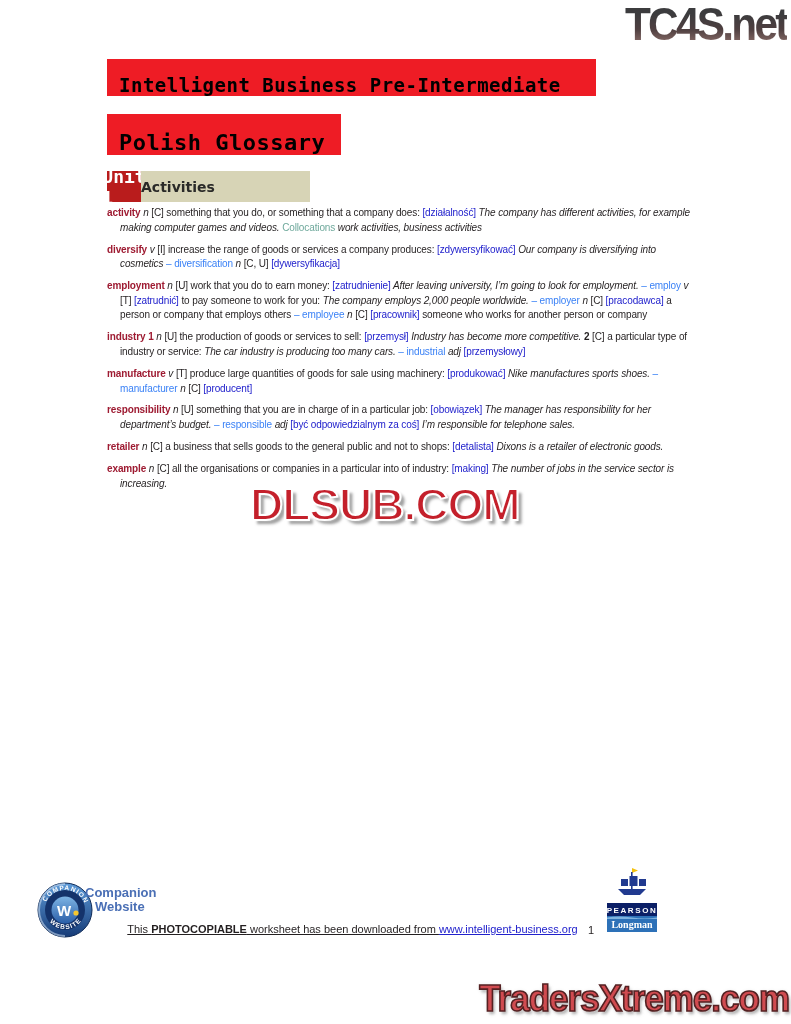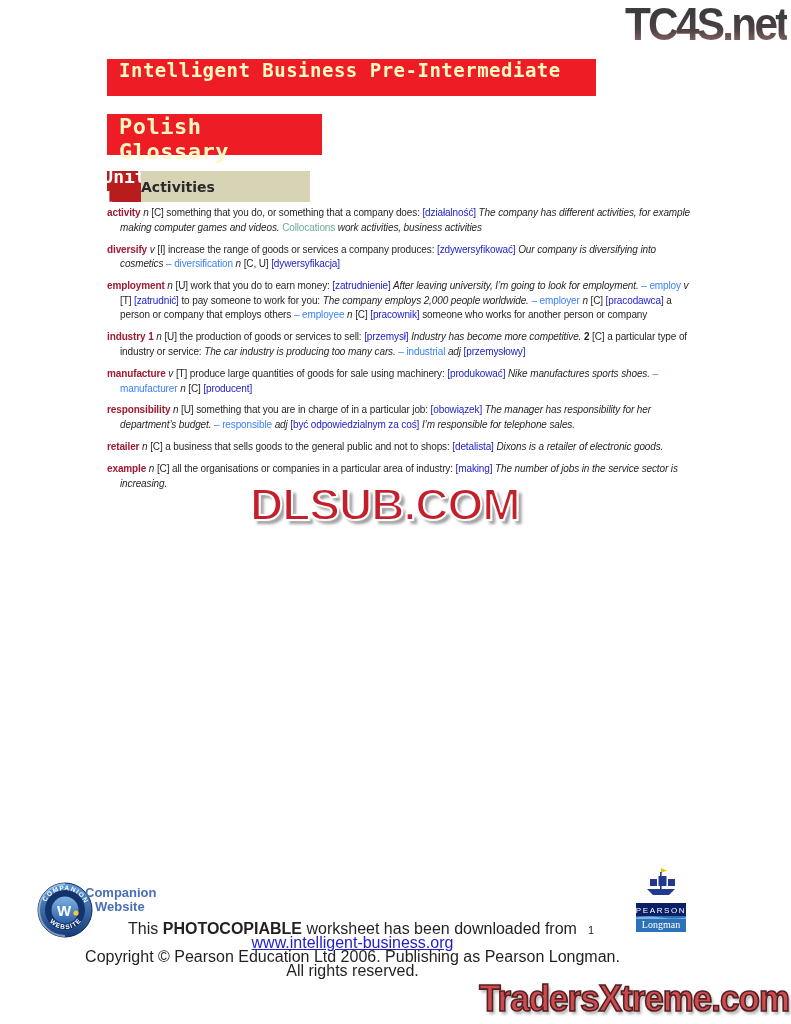--- a/index.html
+++ b/index.html
@@ -14,26 +14,26 @@
     position:absolute; top:0px; right:4px;
     font:bold 47px/1 "Liberation Sans", sans-serif;
     letter-spacing:-3px;
     transform:scaleX(.9) scaleY(1.0); transform-origin:100% 0;
     background:linear-gradient(180deg,#3c3c3e 30%,#4e3f40 62%,#876a66 92%,#9b807a 100%);
     -webkit-background-clip:text; background-clip:text; color:transparent;
   }
 
   
   .banner {
-    position:absolute; background:#ee1c25; color:#fef9c3;
+    position:absolute; background:#ee1c25; color:#000000;
     font-family:"DejaVu Sans Mono","Liberation Mono",monospace; font-weight:bold;
-    display:flex; align-items:flex-start; padding-left:12px; letter-spacing:0.5px;
+    display:flex; align-items:flex-end; padding-left:12px; letter-spacing:0.5px;
   }
   .banner-series { left:107px; top:59px; width:489px; height:37px; font-size:19px; }
-  .banner-glossary { left:107px; top:114px; width:215px; height:41px; font-size:22px; }
+  .banner-glossary { left:107px; top:114px; width:234px; height:41px; font-size:22px; }
 
   
   .unit-bar { position:absolute; left:107px; top:171px; height:31px; display:flex; }
   .unit-box {
     width:34px; background:#b91c1c; color:#fff; display:flex; align-items:center; justify-content:center;
     font-family:"DejaVu Sans Mono","Liberation Mono",monospace; font-weight:bold; font-size:18px;
   }
   .unit-topic {
     width:169px; background:#d7d4b6; color:#2a2a28; display:flex; align-items:center;
     font-weight:bold; font-size:14px;
@@ -61,36 +61,36 @@
     position:absolute; left:250px; top:482px;
     font:bold 46px/1 "Liberation Sans", sans-serif; letter-spacing:-1px;
     color:#c4202b;
     -webkit-text-stroke:2px #ffffff;
     text-shadow: 0 0 3px #ffffff, 4px 4px 3px rgba(125,125,125,.75), -2px -2px 4px rgba(255,255,255,.9);
     transform:scaleY(.95);
   }
 
   
   .footer { position:absolute; left:85px; top:922px; width:535px; text-align:center;
-            font-size:16px; line-height:14px; color:#231f20; }
+            font-size:11px; line-height:14px; color:#231f20;text-decoration:underline; }
   .footer b { font-weight:bold; }
   .footer a { color:#2121cc; text-decoration:underline; }
   .page-num { position:absolute; left:588px; top:924px; font-size:11px; color:#231f20; }
 
   
   .companion { position:absolute; left:36px; top:880px; width:130px; height:64px; }
   .companion svg { position:absolute; left:0; top:0; }
   .companion-text {
     position:absolute; left:49px; top:6px; width:80px;
     color:#4a6fb5; font-weight:bold; font-size:13px; line-height:14px;
   }
   .companion-text .l2 { margin-left:10px; }
 
   
-  .pearson { position:absolute; left:636px; top:867px; width:50px; height:65px; }
+  .pearson { position:absolute; left:607px; top:867px; width:50px; height:65px;font-weight:bold; }
 
   
   .tradersx {
     position:absolute; right:2px; top:980px;
     font:bold 35px/1 "Liberation Sans", sans-serif; letter-spacing:-1px;
     color:#d04b50;
     -webkit-text-stroke:1.6px #542122;
     text-shadow:0 0 4px rgba(230,230,230,1), 2px 3px 3px rgba(140,140,140,.8), 0 0 8px rgba(255,255,255,.9);
     transform:scaleY(1.05);
   }
@@ -113,21 +113,21 @@
 </div>
 
 <div class="entries">
     <p class="entry"><span class="seg-hw">activity</span><span class="seg-pos"> n </span><span class="seg-pln">[C] something that you do, or something that a company does: </span><span class="seg-pl">[działalność]</span><span class="seg-ex"> The company has different activities, for example making computer games and videos.</span><span class="seg-colloc"> Collocations</span><span class="seg-ex"> work activities, business activities</span></p>
     <p class="entry"><span class="seg-hw">diversify</span><span class="seg-pos"> v </span><span class="seg-pln">[I] increase the range of goods or services a company produces: </span><span class="seg-pl">[zdywersyfikować]</span><span class="seg-ex"> Our company is diversifying into cosmetics</span><span class="seg-der"> – diversification</span><span class="seg-pos"> n </span><span class="seg-pln">[C, U] </span><span class="seg-pl">[dywersyfikacja]</span></p>
     <p class="entry"><span class="seg-hw">employment</span><span class="seg-pos"> n </span><span class="seg-pln">[U] work that you do to earn money: </span><span class="seg-pl">[zatrudnienie]</span><span class="seg-ex"> After leaving university, I’m going to look for employment.</span><span class="seg-der"> – employ</span><span class="seg-pos"> v </span><span class="seg-pln">[T] </span><span class="seg-pl">[zatrudnić]</span><span class="seg-pln"> to pay someone to work for you: </span><span class="seg-ex">The company employs 2,000 people worldwide.</span><span class="seg-der"> – employer</span><span class="seg-pos"> n </span><span class="seg-pln">[C] </span><span class="seg-pl">[pracodawca]</span><span class="seg-pln"> a person or company that employs others</span><span class="seg-der"> – employee</span><span class="seg-pos"> n </span><span class="seg-pln">[C] </span><span class="seg-pl">[pracownik]</span><span class="seg-pln"> someone who works for another person or company</span></p>
     <p class="entry"><span class="seg-hw">industry</span><span class="seg-bhw"> 1</span><span class="seg-pos"> n </span><span class="seg-pln">[U] the production of goods or services to sell: </span><span class="seg-pl">[przemysł]</span><span class="seg-ex"> Industry has become more competitive.</span><span class="seg-b"> 2</span><span class="seg-pln"> [C] a particular type of industry or service: </span><span class="seg-ex">The car industry is producing too many cars.</span><span class="seg-der"> – industrial</span><span class="seg-pos"> adj </span><span class="seg-pl">[przemysłowy]</span></p>
     <p class="entry"><span class="seg-hw">manufacture</span><span class="seg-pos"> v </span><span class="seg-pln">[T] produce large quantities of goods for sale using machinery: </span><span class="seg-pl">[produkować]</span><span class="seg-ex"> Nike manufactures sports shoes.</span><span class="seg-der"> – manufacturer</span><span class="seg-pos"> n </span><span class="seg-pln">[C] </span><span class="seg-pl">[producent]</span></p>
     <p class="entry"><span class="seg-hw">responsibility</span><span class="seg-pos"> n </span><span class="seg-pln">[U] something that you are in charge of in a particular job: </span><span class="seg-pl">[obowiązek]</span><span class="seg-ex"> The manager has responsibility for her department’s budget.</span><span class="seg-der"> – responsible</span><span class="seg-pos"> adj </span><span class="seg-pl">[być odpowiedzialnym za coś]</span><span class="seg-ex"> I’m responsible for telephone sales.</span></p>
     <p class="entry"><span class="seg-hw">retailer</span><span class="seg-pos"> n </span><span class="seg-pln">[C] a business that sells goods to the general public and not to shops: </span><span class="seg-pl">[detalista]</span><span class="seg-ex"> Dixons is a retailer of electronic goods.</span></p>
-    <p class="entry"><span class="seg-hw">example</span><span class="seg-pos"> n </span><span class="seg-pln">[C] all the organisations or companies in a particular area of industry: </span><span class="seg-pl">[making]</span><span class="seg-ex"> The number of jobs in the service sector is increasing.</span></p>
+    <p class="entry"><span class="seg-hw">example</span><span class="seg-pos"> n </span><span class="seg-pln">[C] all the organisations or companies in a particular into of industry: </span><span class="seg-pl">[making]</span><span class="seg-ex"> The number of jobs in the service sector is increasing.</span></p>
   </div>
 
 <div class="dlsub">DLSUB.COM</div>
 
 <div class="companion">
   <svg width="58" height="62" viewBox="0 0 58 62">
     <defs>
       <linearGradient id="cwg" x1="0" y1="0" x2="0" y2="1">
         <stop offset="0" stop-color="#5e9bd8"></stop>
           <stop offset="1" stop-color="#163b77"></stop>
@@ -170,17 +170,16 @@
     <rect x="0" y="36" width="50" height="13" fill="#0b1f66"></rect>
     <text x="25" y="45.5" font-size="8" fill="#ffffff" text-anchor="middle" letter-spacing="1.6" font-family="Liberation Sans, sans-serif">PEARSON</text>
     <rect x="0" y="49" width="50" height="16" fill="#2d71b8"></rect>
     <path d="M 0,50.5 Q 12,48.5 25,50.5 T 50,50.5 L 50,52 L 0,52 Z" fill="#7fb2de"></path>
     <text x="25" y="61" font-size="10" fill="#ffffff" text-anchor="middle" font-family="Liberation Serif, serif">Longman</text>
   </svg>
 </div>
 
 <div class="footer">
   <div><span>This </span><b>PHOTOCOPIABLE</b><span> worksheet has been downloaded from </span><a href="#">www.intelligent-business.org</a></div>
-  <div>Copyright © Pearson Education Ltd 2006. Publishing as Pearson Longman. All rights reserved.</div>
 </div>
 <div class="page-num">1</div>
 
 <div class="tradersx">TradersXtreme.com</div>
 
 </body></html>

